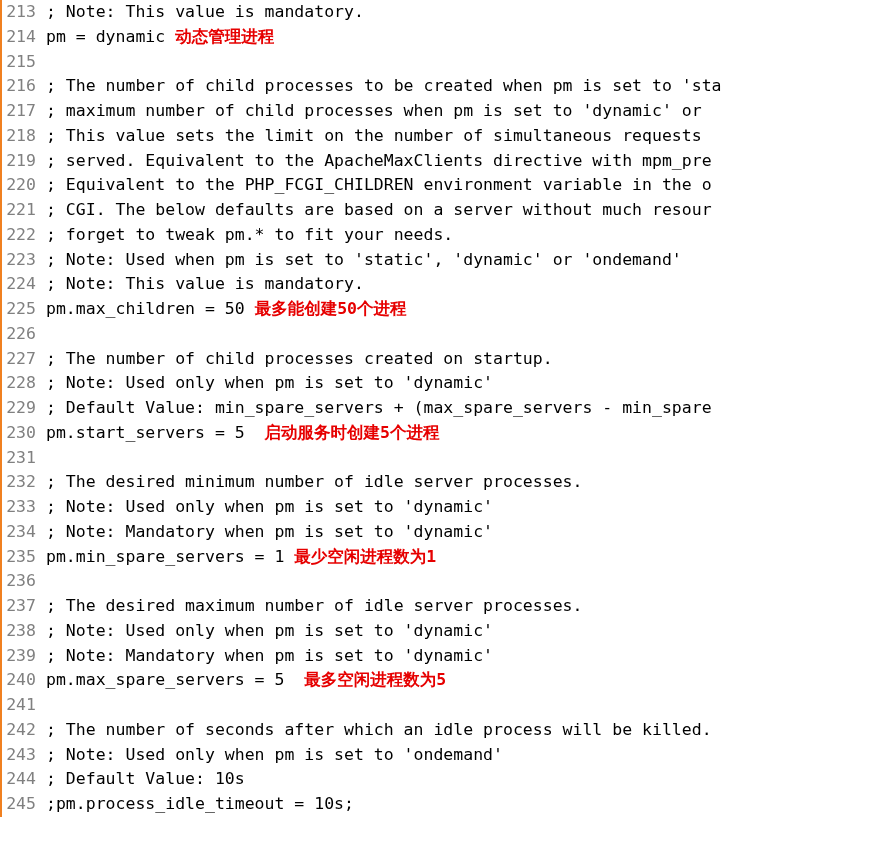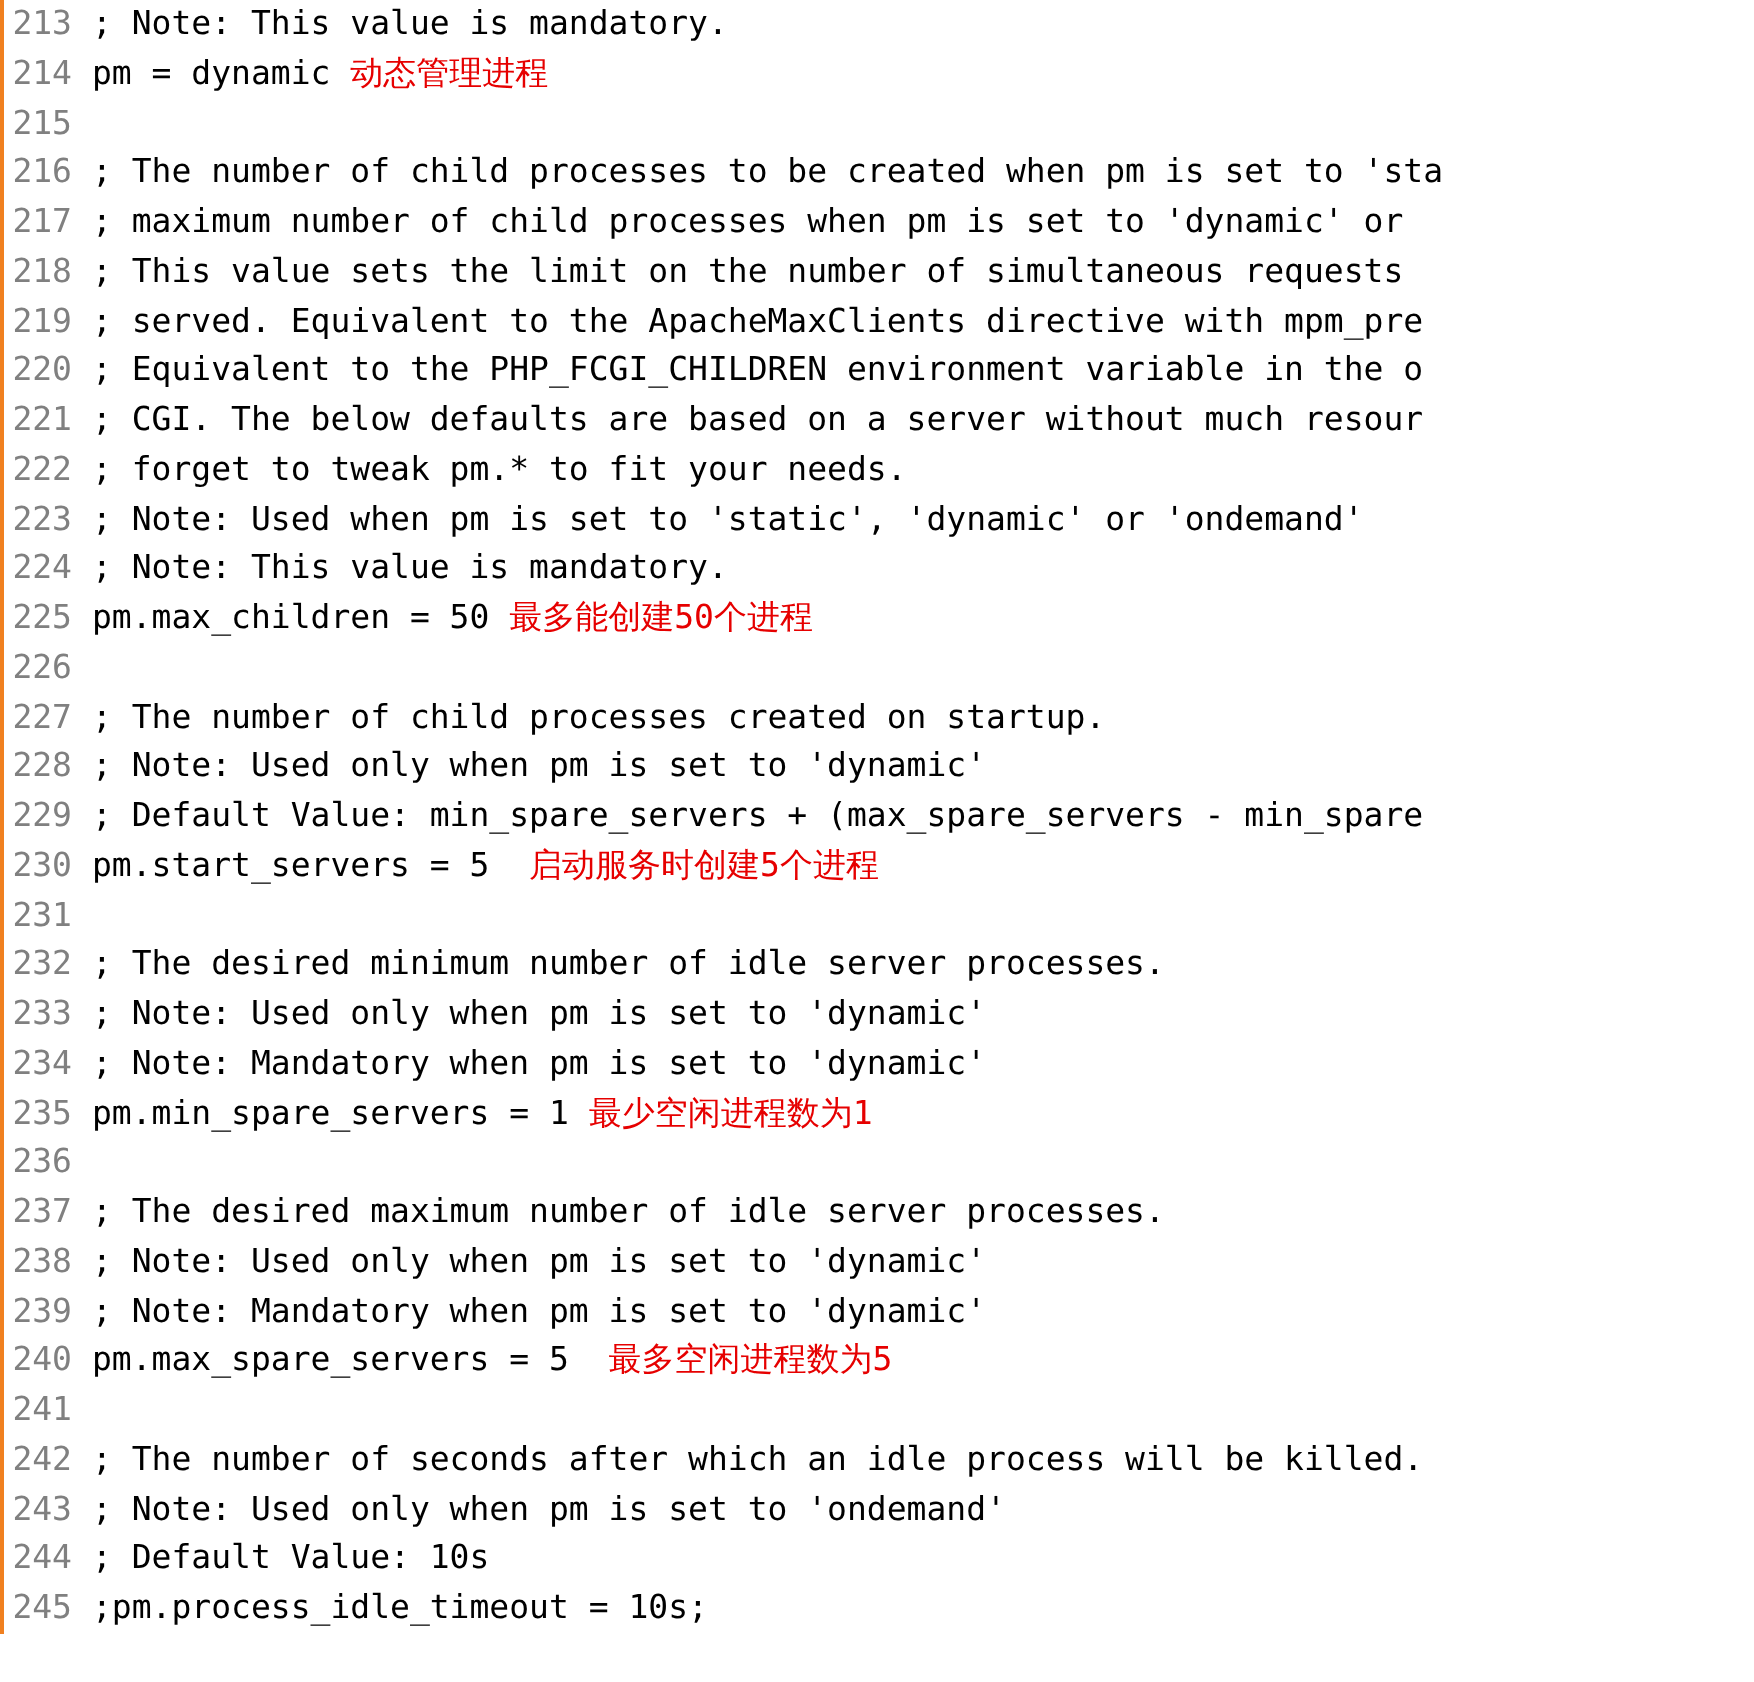--- a/index.html
+++ b/index.html
@@ -33,20 +33,21 @@
     min-width: 32px;
   }
   .code {
     display: table-cell;
     white-space: pre;
     color: #000;
     margin-top: 12px;
   }
   .annot {
     color: #e60000;
+    font-weight: bold;
   }
 </style>
 </head>
 <body>
 
 <div class="border-left">
   <div class="code-container" id="code-container"><div class="line"><span class="ln">213</span><span class="code"><span>; Note: This value is mandatory.</span></span></div><div class="line"><span class="ln">214</span><span class="code"><span>pm = dynamic </span><span class="annot">动态管理进程</span></span></div><div class="line"><span class="ln">215</span><span class="code"><span></span></span></div><div class="line"><span class="ln">216</span><span class="code"><span>; The number of child processes to be created when pm is set to 'sta</span></span></div><div class="line"><span class="ln">217</span><span class="code"><span>; maximum number of child processes when pm is set to 'dynamic' or </span></span></div><div class="line"><span class="ln">218</span><span class="code"><span>; This value sets the limit on the number of simultaneous requests </span></span></div><div class="line"><span class="ln">219</span><span class="code"><span>; served. Equivalent to the ApacheMaxClients directive with mpm_pre</span></span></div><div class="line"><span class="ln">220</span><span class="code"><span>; Equivalent to the PHP_FCGI_CHILDREN environment variable in the o</span></span></div><div class="line"><span class="ln">221</span><span class="code"><span>; CGI. The below defaults are based on a server without much resour</span></span></div><div class="line"><span class="ln">222</span><span class="code"><span>; forget to tweak pm.* to fit your needs.</span></span></div><div class="line"><span class="ln">223</span><span class="code"><span>; Note: Used when pm is set to 'static', 'dynamic' or 'ondemand'</span></span></div><div class="line"><span class="ln">224</span><span class="code"><span>; Note: This value is mandatory.</span></span></div><div class="line"><span class="ln">225</span><span class="code"><span>pm.max_children = 50 </span><span class="annot">最多能创建50个进程</span></span></div><div class="line"><span class="ln">226</span><span class="code"><span></span></span></div><div class="line"><span class="ln">227</span><span class="code"><span>; The number of child processes created on startup.</span></span></div><div class="line"><span class="ln">228</span><span class="code"><span>; Note: Used only when pm is set to 'dynamic'</span></span></div><div class="line"><span class="ln">229</span><span class="code"><span>; Default Value: min_spare_servers + (max_spare_servers - min_spare</span></span></div><div class="line"><span class="ln">230</span><span class="code"><span>pm.start_servers = 5  </span><span class="annot">启动服务时创建5个进程</span></span></div><div class="line"><span class="ln">231</span><span class="code"><span></span></span></div><div class="line"><span class="ln">232</span><span class="code"><span>; The desired minimum number of idle server processes.</span></span></div><div class="line"><span class="ln">233</span><span class="code"><span>; Note: Used only when pm is set to 'dynamic'</span></span></div><div class="line"><span class="ln">234</span><span class="code"><span>; Note: Mandatory when pm is set to 'dynamic'</span></span></div><div class="line"><span class="ln">235</span><span class="code"><span>pm.min_spare_servers = 1 </span><span class="annot">最少空闲进程数为1</span></span></div><div class="line"><span class="ln">236</span><span class="code"><span></span></span></div><div class="line"><span class="ln">237</span><span class="code"><span>; The desired maximum number of idle server processes.</span></span></div><div class="line"><span class="ln">238</span><span class="code"><span>; Note: Used only when pm is set to 'dynamic'</span></span></div><div class="line"><span class="ln">239</span><span class="code"><span>; Note: Mandatory when pm is set to 'dynamic'</span></span></div><div class="line"><span class="ln">240</span><span class="code"><span>pm.max_spare_servers = 5  </span><span class="annot">最多空闲进程数为5</span></span></div><div class="line"><span class="ln">241</span><span class="code"><span></span></span></div><div class="line"><span class="ln">242</span><span class="code"><span>; The number of seconds after which an idle process will be killed.</span></span></div><div class="line"><span class="ln">243</span><span class="code"><span>; Note: Used only when pm is set to 'ondemand'</span></span></div><div class="line"><span class="ln">244</span><span class="code"><span>; Default Value: 10s</span></span></div><div class="line"><span class="ln">245</span><span class="code"><span>;pm.process_idle_timeout = 10s;</span></span></div></div>
 </div>
 
 </body></html>

